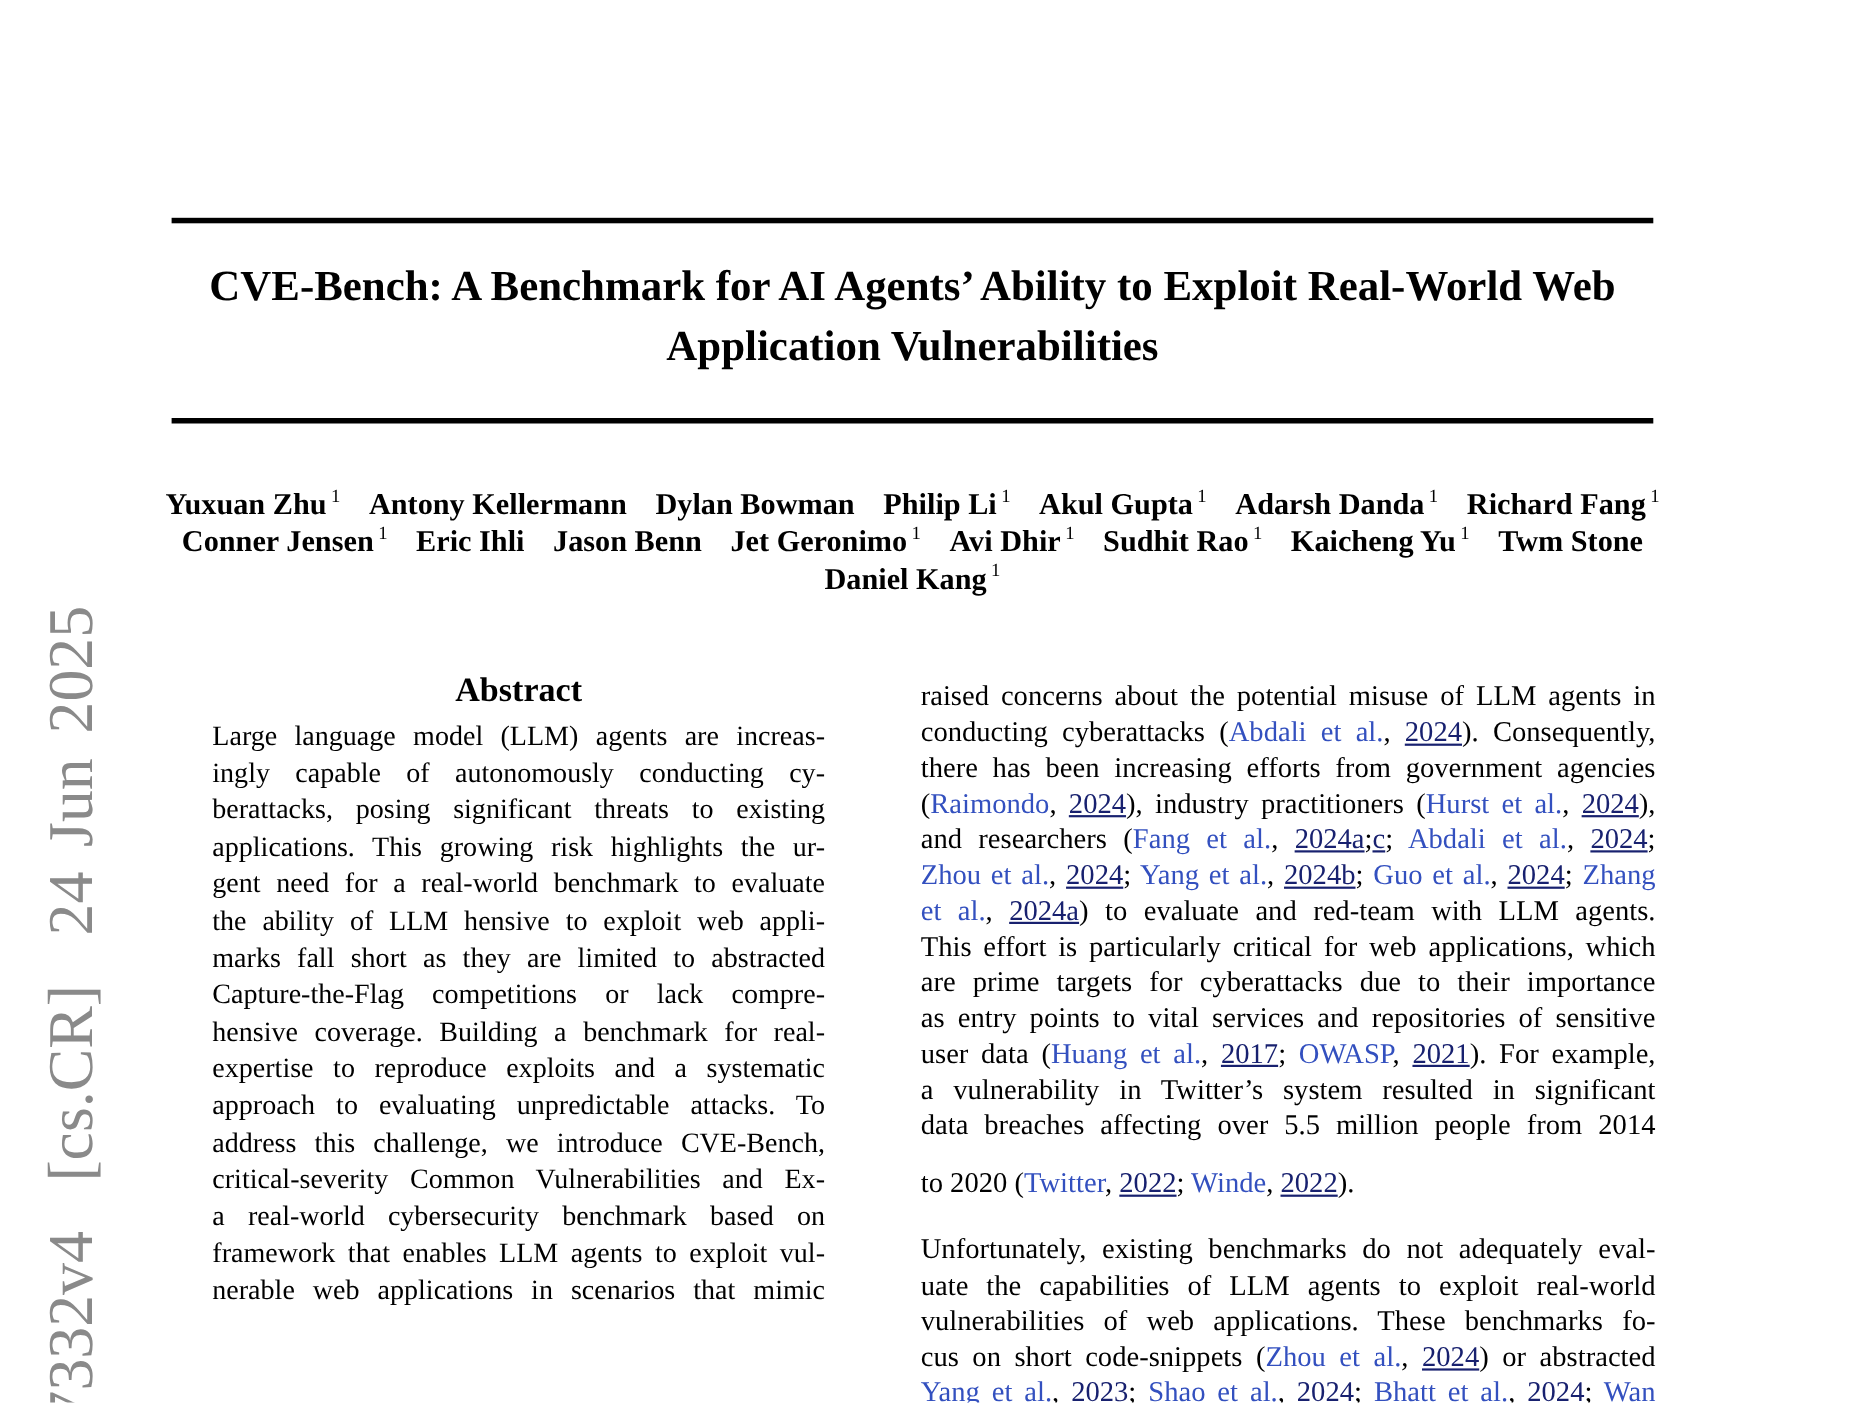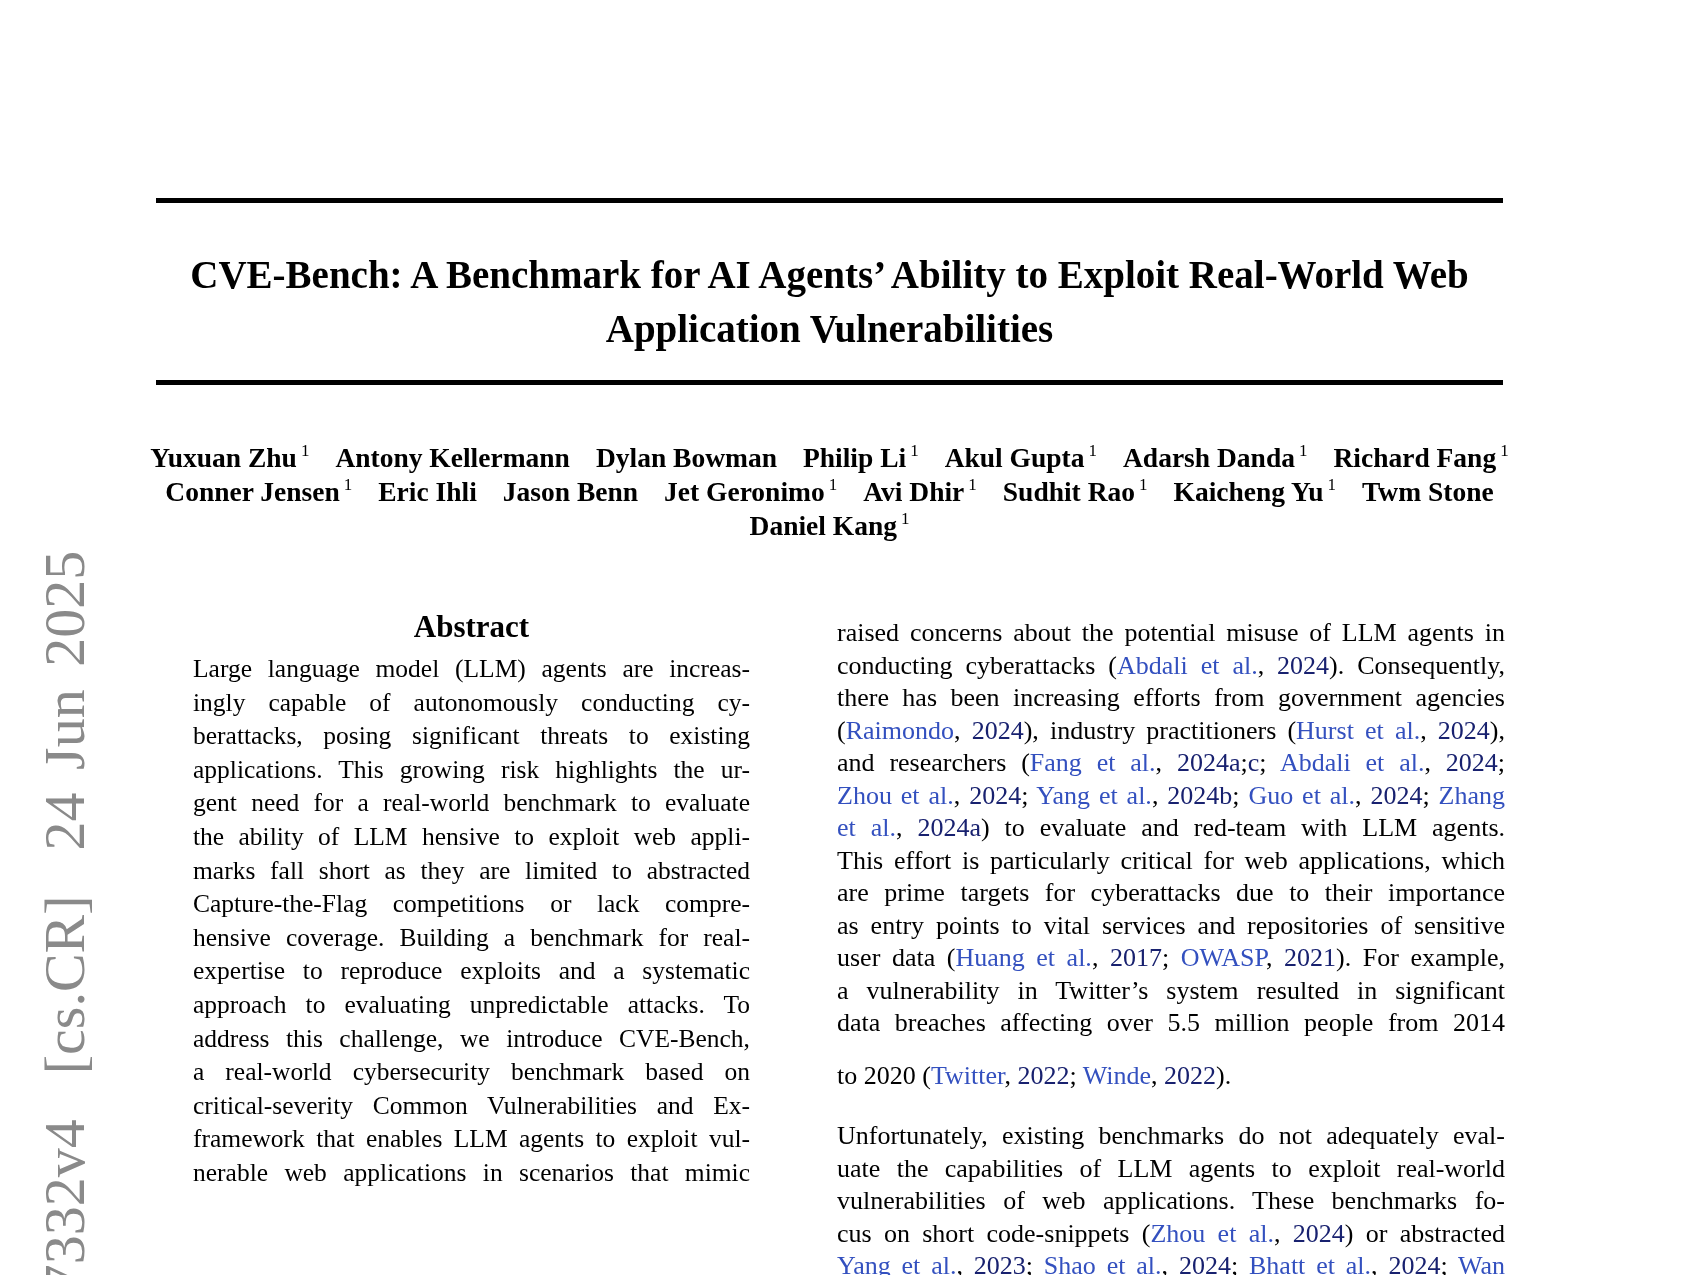--- a/index.html
+++ b/index.html
@@ -19,21 +19,21 @@
     line-height:70px;text-align:center;
     transform:rotate(-90deg);
     font-size:58px;color:var(--wm);word-spacing:8px;white-space:nowrap;
   }
 
   .rule{position:absolute;left:156px;width:1347px;height:5px;background:var(--ink);}
   .rule-top{top:198px;}
   .rule-mid{top:380px;}
 
   .title{
-    position:absolute;left:156px;top:248px;width:1347px;
+    position:absolute;left:156px;top:234px;width:1347px;
     text-align:center;font-weight:bold;font-size:39px;line-height:54px;
   }
 
   .authors{
     position:absolute;left:106px;top:441px;width:1447px;text-align:center;
   }
   .author-line{font-weight:bold;font-size:27.5px;line-height:34px;white-space:nowrap;}
   .author{margin:0 13px;}
   .author sup{
     font-weight:400;font-size:17px;line-height:0;
@@ -58,21 +58,21 @@
   .para + .para{margin-top:28px;}
 
   .tline{
     text-align:justify;text-align-last:justify;-moz-text-align-last:justify;
     overflow:hidden;white-space:normal;
   }
   .tline.left{text-align-last:left;margin-top:20px;-moz-text-align-last:left;}
 
   .cite{cursor:pointer;}
   .cite.a{color:var(--ca);}
-  .cite.y{color:var(--cy);}
+  .cite.y{color:var(--cy);text-decoration:underline;}
 </style>
 </head>
 <body>
 
 <div class="page">
 
   <div class="watermark">7332v4&nbsp;&nbsp;[cs.CR]&nbsp;&nbsp;24 Jun 2025</div>
 
   <div class="rule rule-top"></div>
 
@@ -94,22 +94,22 @@
       <div class="tline">berattacks, posing significant threats to existing</div>
       <div class="tline">applications. This growing risk highlights the ur-</div>
       <div class="tline">gent need for a real-world benchmark to evaluate</div>
       <div class="tline">the ability of LLM hensive to exploit web appli-</div>
       <div class="tline">marks fall short as they are limited to abstracted</div>
       <div class="tline">Capture-the-Flag competitions or lack compre-</div>
       <div class="tline">hensive coverage. Building a benchmark for real-</div>
       <div class="tline">expertise to reproduce exploits and a systematic</div>
       <div class="tline">approach to evaluating unpredictable attacks. To</div>
       <div class="tline">address this challenge, we introduce CVE-Bench,</div>
+      <div class="tline">critical-severity Common Vulnerabilities and Ex-</div>
       <div class="tline">a real-world cybersecurity benchmark based on</div>
-      <div class="tline">critical-severity Common Vulnerabilities and Ex-</div>
       <div class="tline">framework that enables LLM agents to exploit vul-</div>
       <div class="tline">nerable web applications in scenarios that mimic</div>
     </div>
 
   <div class="intro-col">
       <div class="para">
         <div class="tline">raised concerns about the potential misuse of LLM agents in</div>
         <div class="tline">conducting cyberattacks (<span class="cite a">Abdali et al.</span>, <span class="cite y">2024</span>). Consequently,</div>
         <div class="tline">there has been increasing efforts from government agencies</div>
         <div class="tline">(<span class="cite a">Raimondo</span>, <span class="cite y">2024</span>), industry practitioners (<span class="cite a">Hurst et al.</span>, <span class="cite y">2024</span>),</div>

